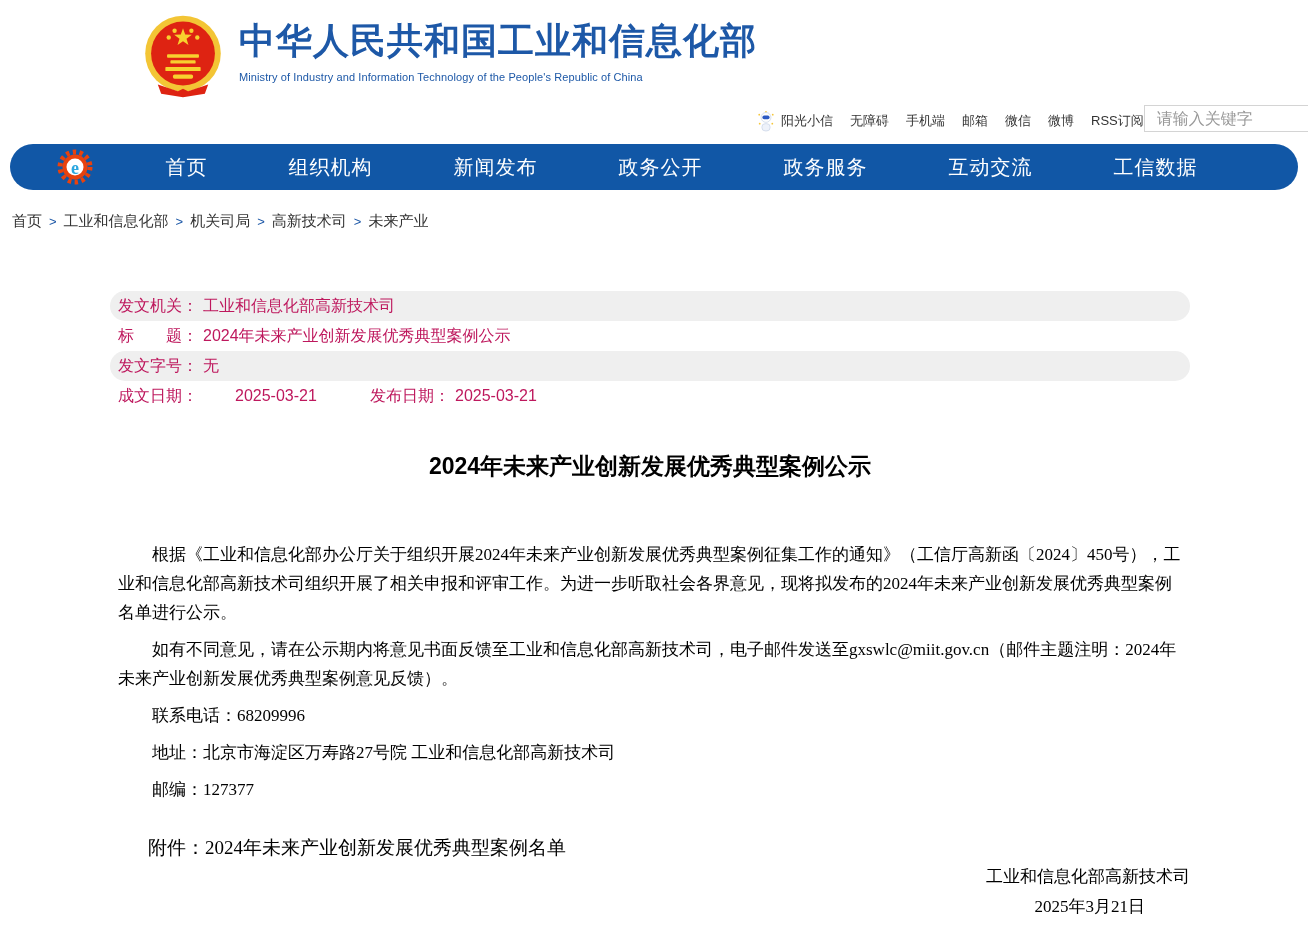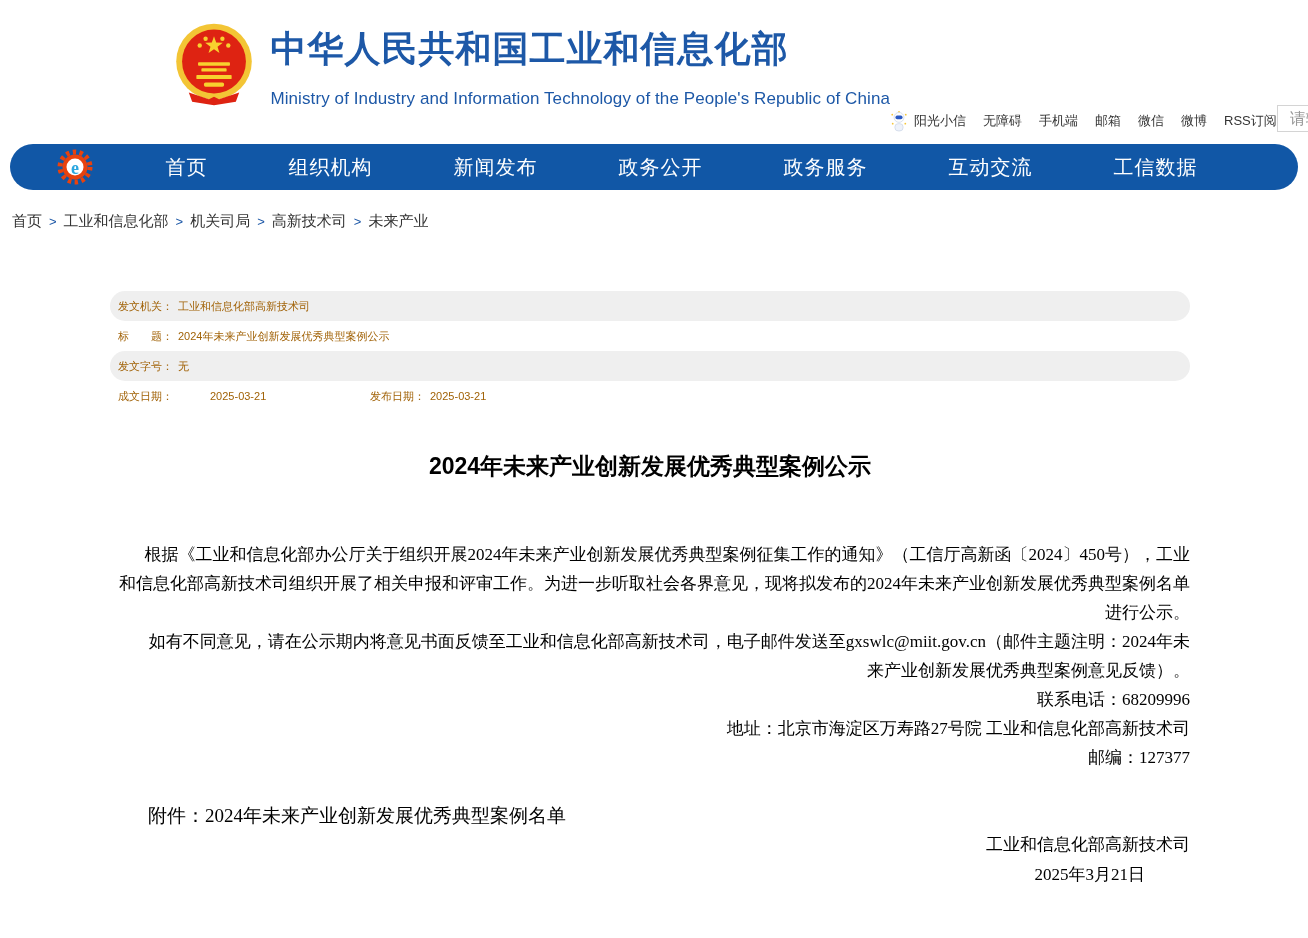--- a/index.html
+++ b/index.html
@@ -5,26 +5,26 @@
   * { box-sizing: border-box; }
   html,body { margin:0; padding:0; background:#fff; }
   body {
     width:1308px; height:938px; overflow:hidden;
     font-family:"Liberation Sans","DejaVu Sans",sans-serif;
     color:#333;
   }
   .page { width:1308px; height:938px; position:relative; background:#fff; }
 
   
-  .site-header { display:flex; justify-content:flex-end; padding:22px 18px 0 8px; height:132px; }
+  .site-header { display:flex; justify-content:center; padding:14px 18px 0 8px; height:132px; }
   .brand { display:flex; align-items:flex-start; gap:14px; }
   .emblem { width:84px; height:84px; flex:none; }
   .brand-text { padding-top:6px; }
   .site-title { color:#1d58a7; font-size:36px; font-weight:bold; letter-spacing:1px; line-height:1.15; white-space:nowrap; }
-  .site-subtitle { color:#1d58a7; font-size:17px; margin-top:20px; letter-spacing:0.1px; white-space:nowrap; }
+  .site-subtitle { color:#1d58a7; font-size:11px; margin-top:10px; letter-spacing:0.1px; white-space:nowrap; }
 
   .header-right { display:flex; flex-direction:row; align-items:flex-end; padding-top:8px; width:400px; }
   .top-links { display:flex; align-items:center; gap:17px; font-size:13px; color:#333; white-space:nowrap; }
   .top-links .mascot { display:inline-flex; margin-right:-11px; cursor:pointer; }
   .top-link { color:#333; text-decoration:none; cursor:pointer; }
   .search-box { margin-top:13px; display:flex; width:399px; height:27px; }
   .search-input {
     flex:1; border:1px solid #d4d4d4; border-right:none; padding:0 12px;
     font-size:16px; color:#333; outline:none; font-family:inherit;
   }
@@ -42,35 +42,35 @@
 
   
   .breadcrumb { margin:22px 0 0 12px; font-size:15px; color:#333; }
   .crumb { color:#333; text-decoration:none; cursor:pointer; }
   .crumb-sep { color:#1d58a7; margin:0 7px; font-size:13px; }
 
   
   .content { width:1080px; margin:60px 0 0 110px; }
 
   .meta-table { width:100%; }
-  .meta-row { display:flex; min-height:30px; line-height:30px; font-size:11px; color:#a16207;border-radius:15px; }
+  .meta-row { display:flex; min-height:30px; line-height:30px; font-size:16px; color:#be185d;border-radius:15px; }
   .meta-row.odd { background:#efefef; }
   .meta-cell { display:flex; }
   .meta-row.two .meta-cell:first-child { width:260px; flex:none;gap:32px; }
   .meta-cell:first-child .meta-label { padding-left:8px; }
   .meta-label { white-space:pre; }
   .meta-value { margin-left:5px; white-space:pre; }
 
   .article-title {
     margin:40px 0 0 0; text-align:center; font-size:23px; font-weight:bold; color:#000;
     font-family:"Liberation Sans","DejaVu Sans",sans-serif;
   }
 
   .article-body { margin-top:58px; font-family:"Liberation Serif","DejaVu Serif",serif; font-size:17px; line-height:29px; color:#000; }
-  .body-para { margin:0; text-indent:2em;text-align:right; }
+  .body-para { margin:8px; text-indent:2em; }
 
   .attachment {
     margin:29px 0 0 0; text-indent:2em; font-family:"Liberation Serif","DejaVu Serif",serif;
     font-size:19px; line-height:29px; color:#000; cursor:pointer;
   }
   .signature { margin-top:0; text-align:right; font-family:"Liberation Serif","DejaVu Serif",serif; font-size:17px; line-height:30px; color:#000; }
   .signature p { margin:0; }
   .sig-date { padding-right:45px; }
 </style>
 </head>

